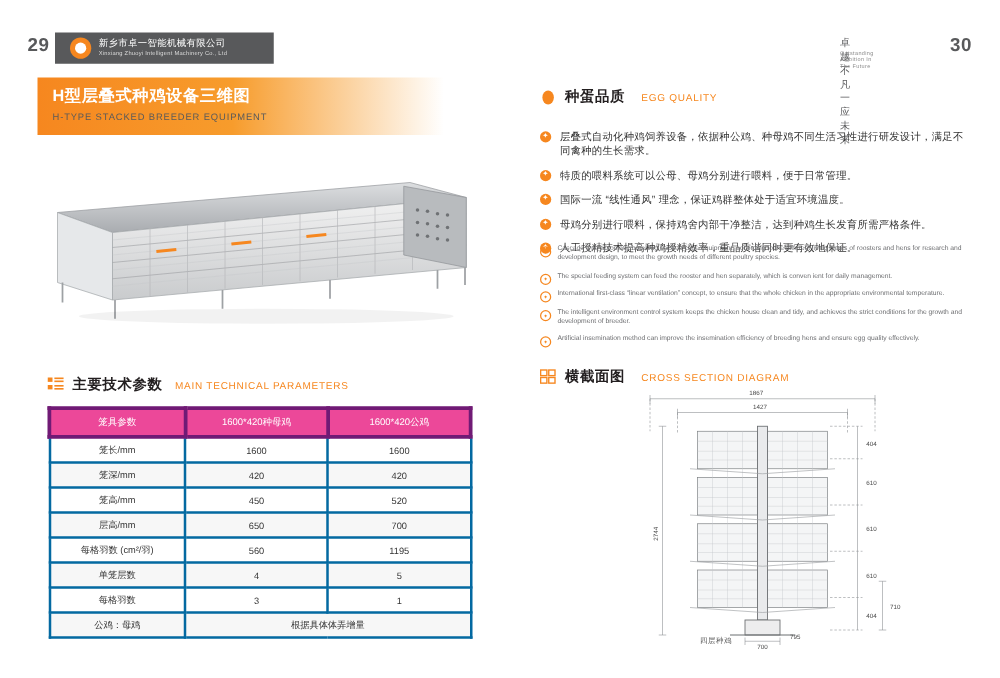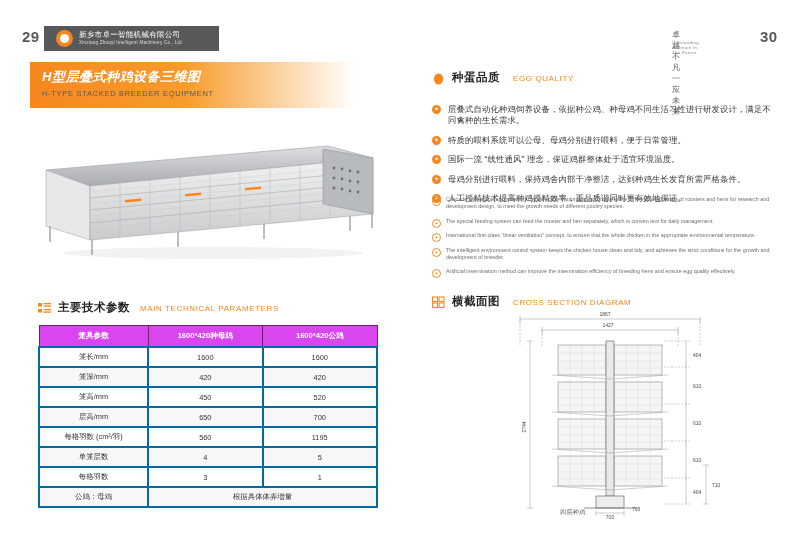--- a/index.html
+++ b/index.html
@@ -56,21 +56,21 @@
 
   
   .left-col{position:absolute;left:30px;top:62px;width:370px;}
 
   .title-band{
     position:relative;width:325px;height:46px;
     background:linear-gradient(90deg,#f6871f 0%,#f79c2c 48%,#ffffff 100%);
   }
   .title-band .t-cn{
     position:absolute;left:12px;top:6px;color:#fff;
-    font-size:13px;font-weight:bold;letter-spacing:.5px;font-style:italic;
+    font-size:13px;font-weight:bold;letter-spacing:.5px;
   }
   .title-band .t-en{
     position:absolute;left:12px;top:27px;color:#5a5a5a;
     font-size:7.5px;letter-spacing:.7px;
   }
 
   .product-img{
     position:absolute;left:28px;top:128px;width:355px;height:135px;
   }
 
@@ -93,22 +93,22 @@
     border-collapse:collapse;width:340px;
     font-size:7.4px;color:#333;
   }
   table.params th,table.params td{
     border:2px solid #0369a1;
     text-align:center;
     height:18px;
     padding:0 2px;
   }
   table.params thead th{
-    background:#d946ef;color:#fff;font-weight:bold;font-size:7.6px;
-    height:20px;border:1px solid #701a75;
+    background:#ec4899;color:#fff;font-weight:normal;font-size:7.6px;
+    height:20px;border:3px solid #701a75;
   }
   table.params tbody tr:nth-child(odd){background:#ffffff;}
   table.params tbody tr:nth-child(even){background:#f7f7f7;}
   table.params td.first{width:110px;}
   table.params td.c2,table.params td.c3{width:115px;}
 
   .egg-list{position:absolute;left:432px;top:104px;width:340px;}
   .egg-item{
     position:relative;padding-left:16px;margin-bottom:8.5px;
     font-size:8.3px;color:#333;line-height:11px;letter-spacing:.2px;

